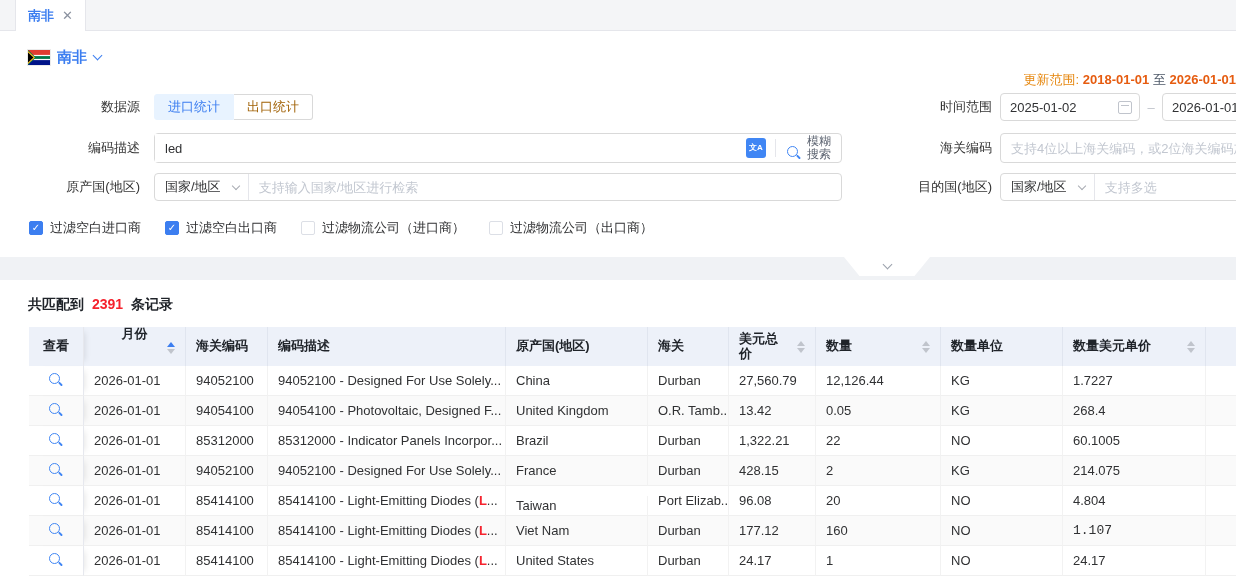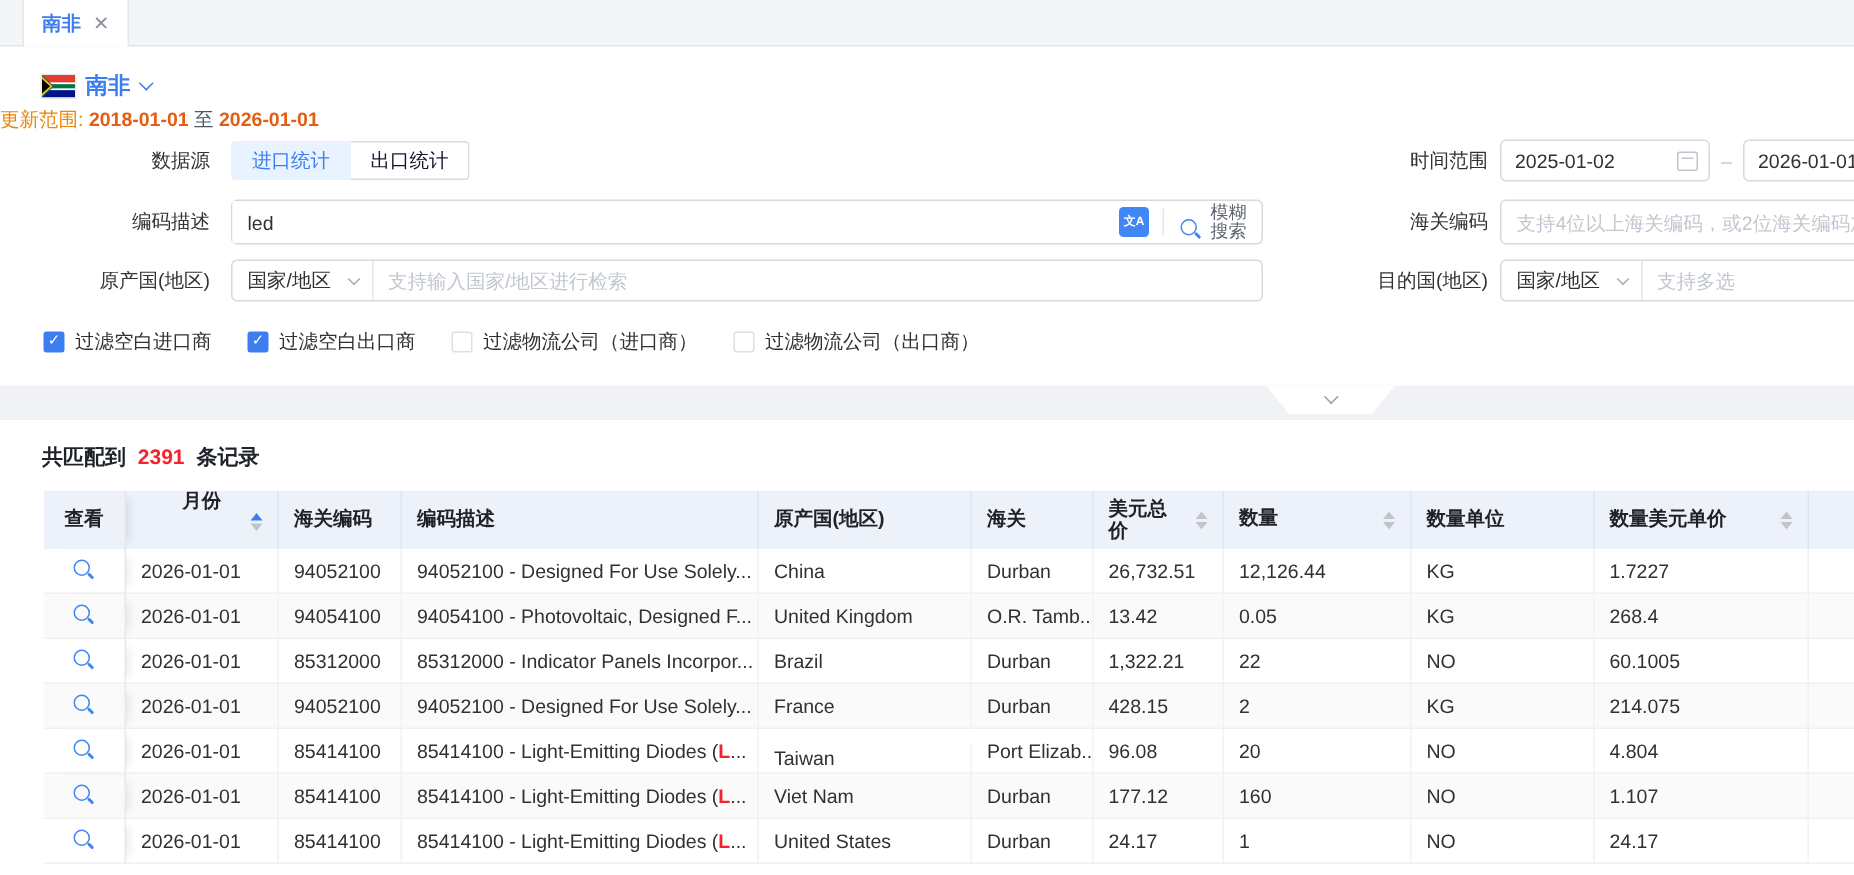--- a/index.html
+++ b/index.html
@@ -14,36 +14,36 @@
   .tab-close { color:#8a919f; font-size:13px; line-height:1; }
 
   
   .country-row { display:flex; align-items:center; gap:7px; padding:14px 0 0 28px; height:38px; }
   .flag { width:22px; height:15px; display:inline-block; box-shadow:0 0 0 1px rgba(0,0,0,.08); }
   .country-name { color:#3c7ef0; font-size:15px; font-weight:700; }
   .chev { display:inline-block; width:7px; height:7px; border-right:1.6px solid #3c7ef0; border-bottom:1.6px solid #3c7ef0;
     transform:rotate(45deg); margin-top:-4px; }
 
   
-  .update-line { text-align:left; padding-right:24px; height:18px; margin-top:2px; }
+  .update-line { text-align:right; padding-right:0; height:18px; margin-top:2px; }
   .upd-label { color:#e6870f; }
   .upd-date { color:#e65c10; font-weight:700; }
   .upd-to { color:#4e5969; }
 
   
   .form { margin-top:4px; }
   .form-row { display:flex; align-items:center; padding-left:28px; margin-bottom:12px; }
   .fl-label { width:112px; text-align:right; color:#333; flex:0 0 auto; }
   .fl-ctrl { margin-left:14px; flex:0 0 auto; display:flex; align-items:center; }
   .row-spacer { flex:1 1 auto; }
   .right-sec { flex:0 0 auto; width:324px; display:flex; align-items:center; }
   .fr-label { width:80px; text-align:right; color:#333; flex:0 0 auto; white-space:nowrap; }
   .fr-ctrl { margin-left:8px; flex:0 0 auto; display:flex; align-items:center; }
 
-  .seg-btn { height:26px; padding:0 13px; border:1px solid #d9d9d9; background:#fff; color:#0f172a;
+  .seg-btn { height:26px; padding:0 13px; border:1px solid #d9d9d9; background:#fff; color:#a16207;
     font-size:13px; display:flex; align-items:center; cursor:pointer; font-family:inherit; }
   .seg-btn:first-child { border-radius:3px 0 0 3px; }
   .seg-btn:last-child { border-radius:0 3px 3px 0; border-left:none; }
   .seg-btn.active { background:#e8f3ff; color:#3c7ef0; border-color:#e8f3ff; }
 
   .inp-box { border:1px solid #d9d9d9; border-radius:4px; background:#fff; display:flex; align-items:center; }
   .code-group { width:688px; height:30px; }
   .code-input { border:none; outline:none; flex:1 1 auto; height:100%; padding:0 8px 0 10px; font-size:13px;
     font-family:inherit; color:#303133; min-width:0; }
   .trans-icon { width:20px; height:20px; border-radius:3px; background:#4086f4; color:#fff; font-size:8px;
@@ -283,21 +283,21 @@
           <div class="th" style="width: 81px;">
             <span>海关</span>
           </div>
           <div class="th" style="width: 87px;">
             <span>美元总价</span>
             <span class="sorter">
               <span class="car-up"></span>
               <span class="car-dn"></span>
             </span>
           </div>
-          <div class="th" style="width: 125px; font-family: Liberation Mono, monospace;">
+          <div class="th" style="width: 125px;">
             <span>数量</span>
             <span class="sorter">
               <span class="car-up"></span>
               <span class="car-dn"></span>
             </span>
           </div>
           <div class="th" style="width: 122px;">
             <span>数量单位</span>
           </div>
           <div class="th" style="width: 143px;">
@@ -316,21 +316,21 @@
             <div class="td center fixed-col" style="width: 55px;">
               <span class="mag view-mag"></span>
             </div>
             <div class="td" style="width: 102px;">2026-01-01</div>
             <div class="td" style="width: 82px;">94052100</div>
             <div class="td" style="width: 238px;">
               <span>94052100 - Designed For Use Solely...</span>
             </div>
             <div class="td" style="width: 142px;">China</div>
             <div class="td" style="width: 81px;">Durban</div>
-            <div class="td" style="width: 87px;">26,732.51</div>
+            <div class="td" style="width: 87px;">27,560.79</div>
             <div class="td" style="width: 125px;">12,126.44</div>
             <div class="td" style="width: 122px;">KG</div>
             <div class="td" style="width: 143px;">1.7227</div>
             <div class="td" style="width: 100px;"></div>
           </div>
           <div class="tr alt">
             <div class="td center fixed-col" style="width: 55px;">
               <span class="mag view-mag"></span>
             </div>
             <div class="td" style="width: 102px;">2026-01-01</div>
@@ -408,21 +408,21 @@
             <div class="td" style="width: 238px;">
               <span>85414100 - Light-Emitting Diodes (</span>
               <span class="hl">L</span>
               <span>...</span>
             </div>
             <div class="td" style="width: 142px;">Viet Nam</div>
             <div class="td" style="width: 81px;">Durban</div>
             <div class="td" style="width: 87px;">177.12</div>
             <div class="td" style="width: 125px;">160</div>
             <div class="td" style="width: 122px;">NO</div>
-            <div class="td" style="width: 143px;">1.107</div>
+            <div class="td" style="width: 143px; font-family: Liberation Mono, monospace;">1.107</div>
             <div class="td" style="width: 100px;"></div>
           </div>
           <div class="tr">
             <div class="td center fixed-col" style="width: 55px;">
               <span class="mag view-mag"></span>
             </div>
             <div class="td" style="width: 102px;">2026-01-01</div>
             <div class="td" style="width: 82px;">85414100</div>
             <div class="td" style="width: 238px;">
               <span>85414100 - Light-Emitting Diodes (</span>

